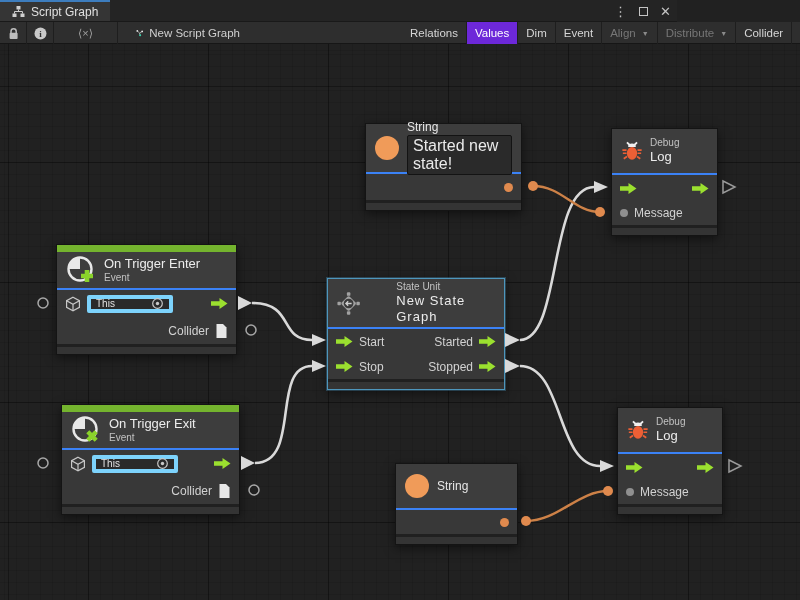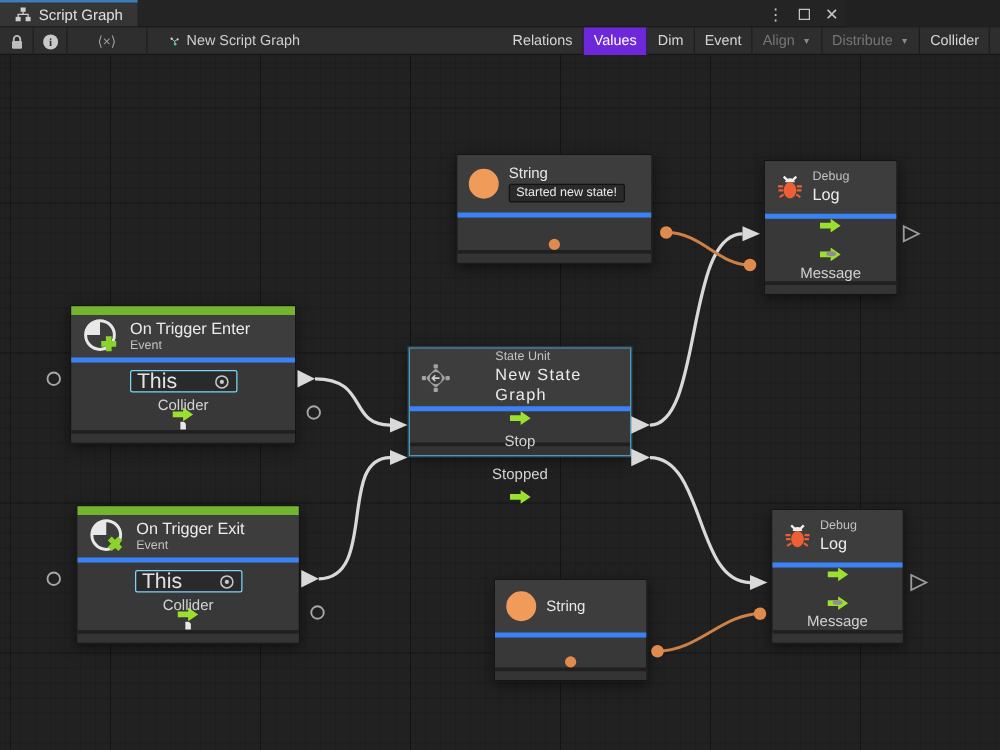--- a/index.html
+++ b/index.html
@@ -32,28 +32,28 @@
   
   .canvas { position:absolute; left:0; top:44px; width:800px; height:556px; background-color:#212121;
     background-image:
       repeating-linear-gradient(to right, rgba(0,0,0,.10) 0 1px, transparent 1px 12px),
       repeating-linear-gradient(to bottom, rgba(0,0,0,.10) 0 1px, transparent 1px 12px),
       repeating-linear-gradient(to right, rgba(0,0,0,.32) 0 1px, transparent 1px 120px),
       repeating-linear-gradient(to bottom, rgba(0,0,0,.32) 0 1px, transparent 1px 120px);
     background-position: 4px 0, 0 10px, 88px 0, 0 118px; }
 
   .node { position:absolute; background:#383838; border:1px solid #141414; box-shadow:0 3px 10px rgba(0,0,0,.5); color:#dcdcdc; }
-  .node .hdr { background:#3d3d3d; display:flex; align-items:center; gap:8px; padding:0 9px; border-bottom:4px solid #3b82f6; }
+  .node .hdr { background:#3d3d3d; display:flex; align-items:center; gap:8px; padding:0 9px; border-bottom:2px solid #3b82f6; }
   .node .sub { font-size:10px; color:#c2c2c2; line-height:12px; }
   .node .ttl { font-size:13px; color:#ececec; line-height:16px; }
-  .row { display:flex; align-items:center; gap:6px; padding:0 8px;flex-direction:column; }
+  .row { display:flex; align-items:center; gap:6px; padding:0 8px; }
   .footer { height:10px; background:#343434; border-top:3px solid #202020; }
   .greenbar { height:7px; background:#74b42e; }
-  .valfield { background:#2a2a2a; border:1px solid #131313; border-radius:2px; padding:1px 5px; font-size:10px; color:#eaeaea; display:inline-block; margin-top:2px; }
-  .dropdown { background:#2a2a2a; border:1px solid #7dd3fc; border-radius:2px; height:18px; width:86px; display:flex; align-items:center; padding:0 5px; gap:4px; font-size:17px; color:#e2e2e2; }
+  .valfield { background:#2a2a2a; border:1px solid #131313; border-radius:2px; padding:1px 5px; font-size:16px; color:#eaeaea; display:inline-block; margin-top:2px; }
+  .dropdown { background:#2a2a2a; border:4px solid #7dd3fc; border-radius:2px; height:18px; width:86px; display:flex; align-items:center; padding:0 5px; gap:4px; font-size:10px; color:#e2e2e2; }
   .spacer { flex:1; }
   .odot-big { width:24px; height:24px; border-radius:50%; background:#f09b59; flex:none; }
   .odot-sm { width:9px; height:9px; border-radius:50%; background:#e08a4e; }
   .gdot { width:8px; height:8px; border-radius:50%; background:#8f8f8f; }
   .plabel { font-size:12px; color:#d2d2d2; }
   .selected { border:1px solid #4e96bc; box-shadow:0 0 0 1px rgba(78,150,188,.35), 0 3px 10px rgba(0,0,0,.5); }
 
   svg.overlay { position:absolute; left:0; top:0; width:800px; height:556px; pointer-events:none; }
   .execarrow { flex:none; display:block; }
 </style>
@@ -226,20 +226,31 @@
       </svg>
       <span>
         <div class="sub">State Unit</div>
         <div class="ttl" style="letter-spacing:1px;">New State Graph</div>
       </span>
     </div>
     <div class="row" style="height:25px;">
       <svg class="execarrow" width="17" height="11" viewBox="0 0 17 11">
           <path d="M0 3.2h8.5V0l8 5.5-8 5.5V7.8H0z" fill="#9be02f"></path>
         </svg>
+      <span class="plabel">Start</span>
+      <span class="spacer"></span>
+      <span class="plabel">Started</span>
+      <svg class="execarrow" width="17" height="11" viewBox="0 0 17 11">
+          <path d="M0 3.2h8.5V0l8 5.5-8 5.5V7.8H0z" fill="#9be02f"></path>
+        </svg>
+    </div>
+    <div class="row" style="height:25px;">
+      <svg class="execarrow" width="17" height="11" viewBox="0 0 17 11">
+          <path d="M0 3.2h8.5V0l8 5.5-8 5.5V7.8H0z" fill="#9be02f"></path>
+        </svg>
       <span class="plabel">Stop</span>
       <span class="spacer"></span>
       <span class="plabel">Stopped</span>
       <svg class="execarrow" width="17" height="11" viewBox="0 0 17 11">
           <path d="M0 3.2h8.5V0l8 5.5-8 5.5V7.8H0z" fill="#9be02f"></path>
         </svg>
     </div>
     <div class="footer"></div>
   </div>
 

